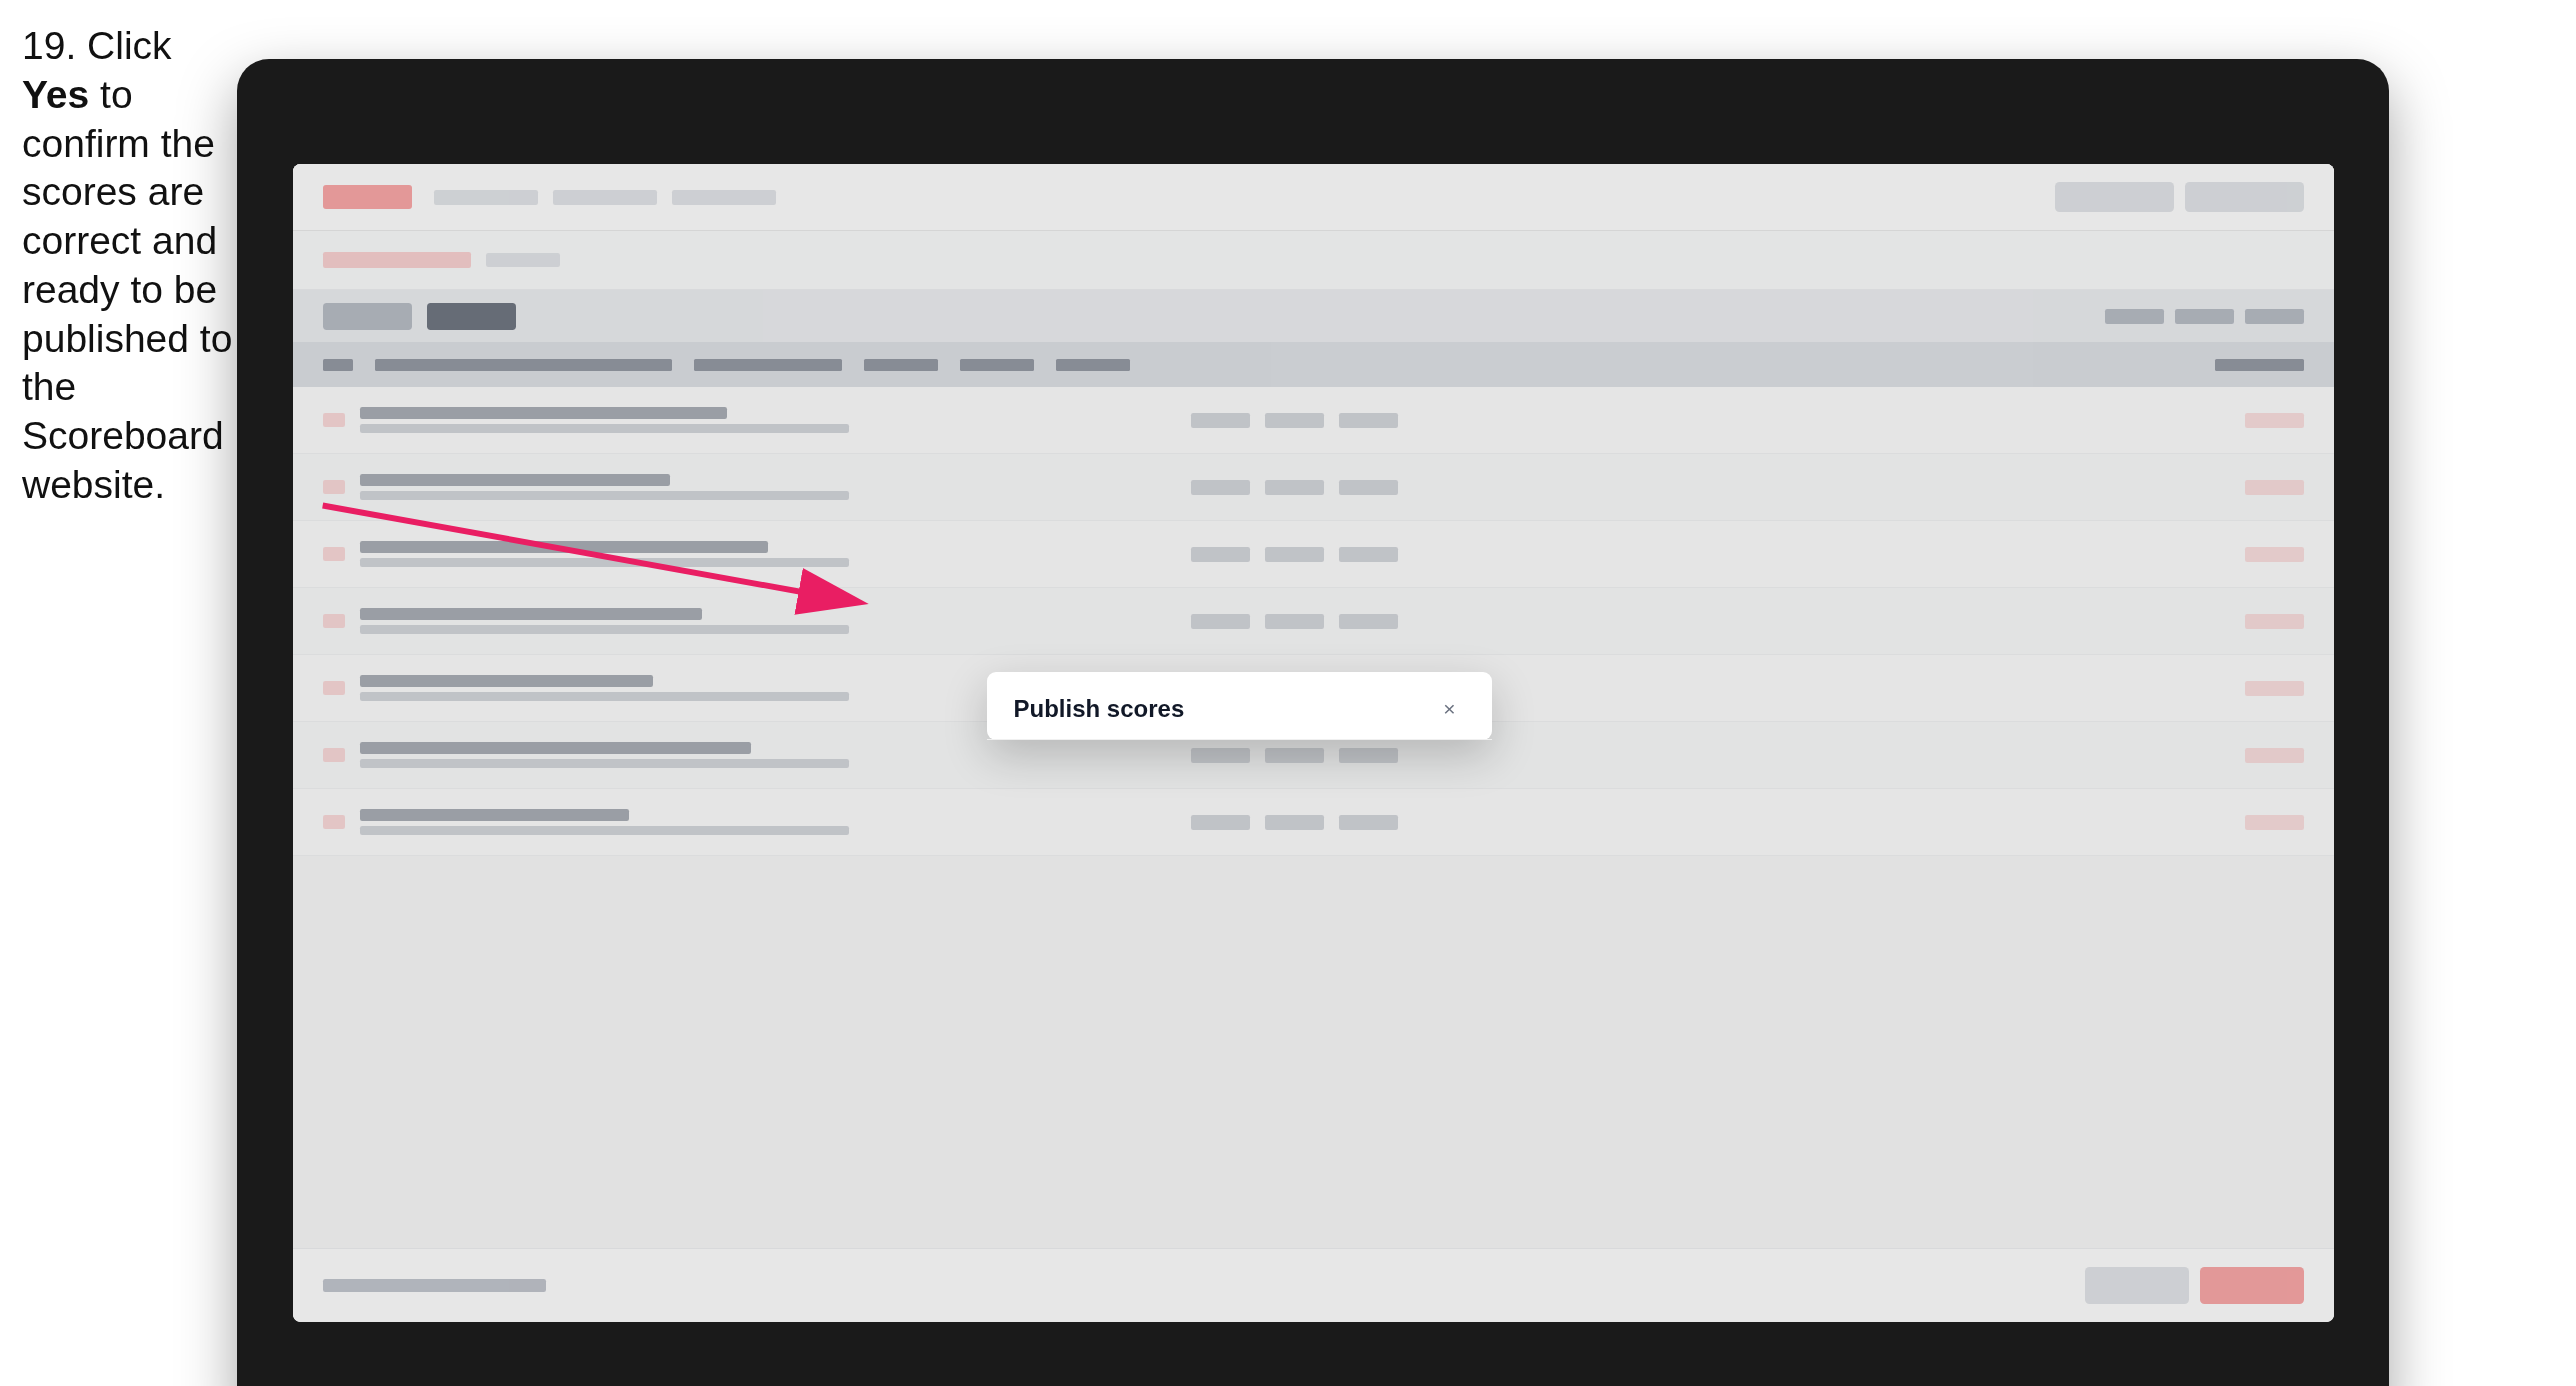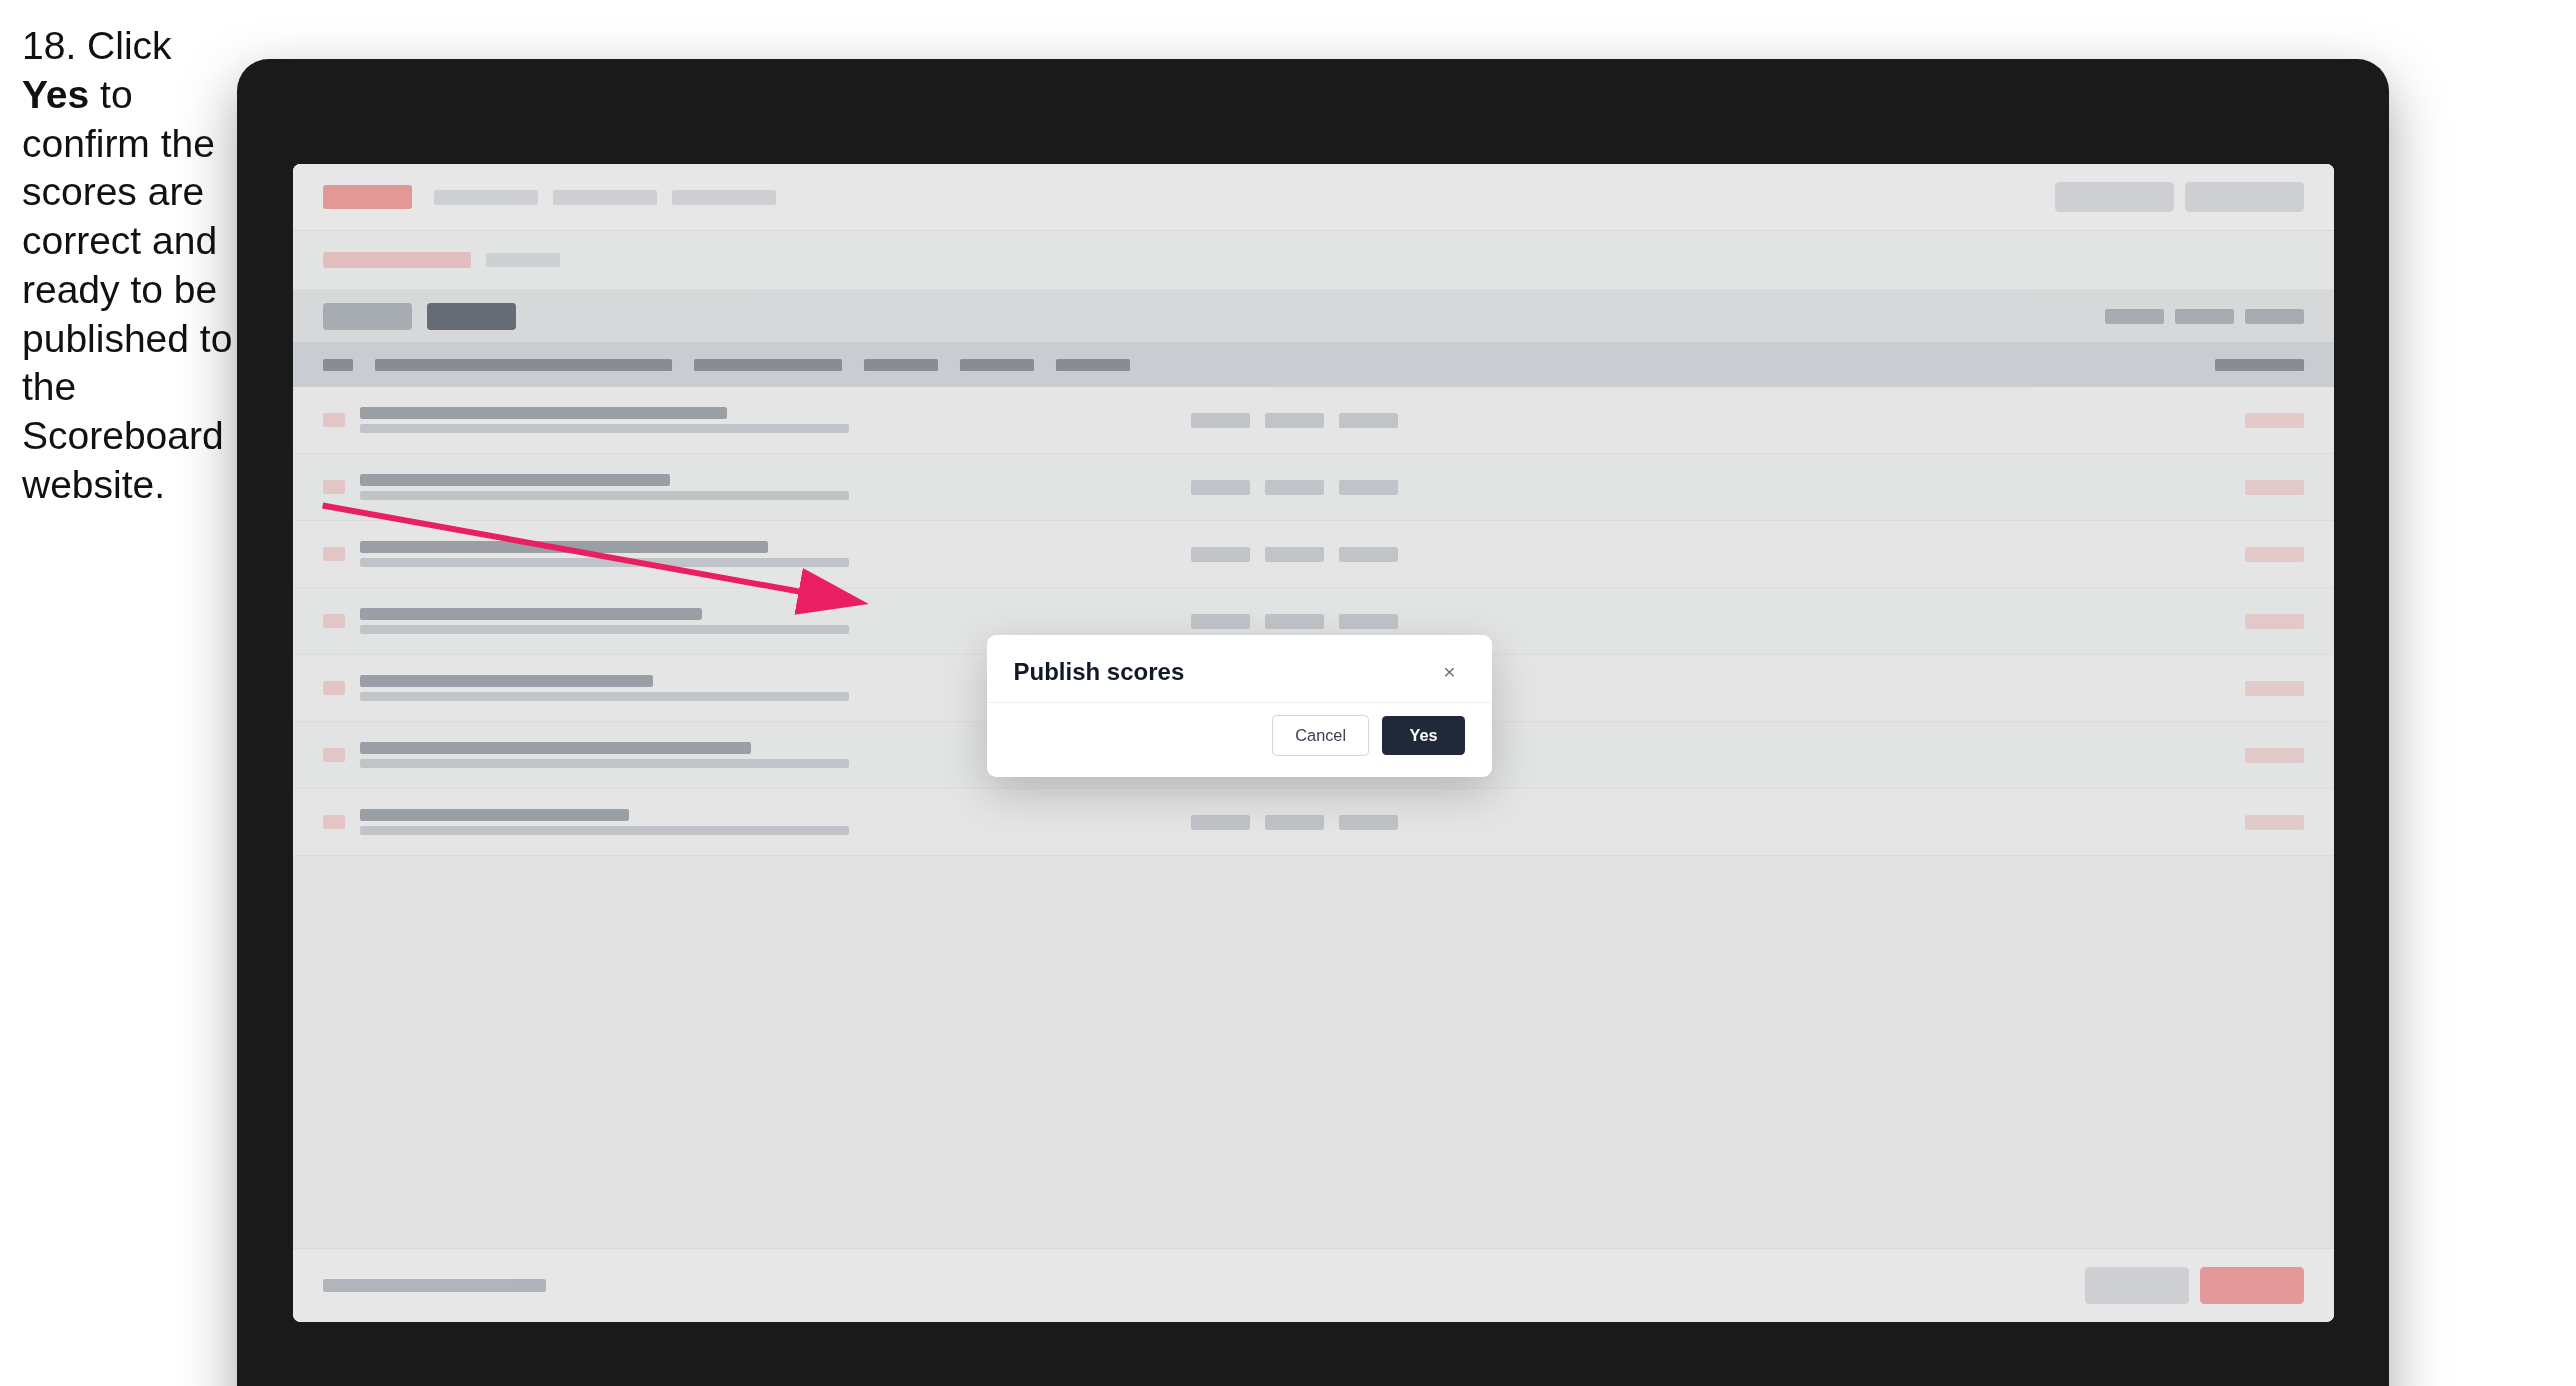--- a/index.html
+++ b/index.html
@@ -406,21 +406,21 @@
       top: 0;
       left: 0;
       width: 100%;
       height: 100%;
     }
   </style>
 </head>
 <body>
 
 <div class="instruction-text">
-  <span>18.</span>
+  <span>19.</span>
   Click <strong>Yes</strong> to confirm the scores are correct and ready to be published to the Scoreboard website.
 </div>
 
 <div class="tablet-outer">
   <div class="tablet-screen">
 
     <div class="app-bg">
 
       <div class="app-header">
         <div class="header-logo"></div>
@@ -560,24 +560,20 @@
 
     <div class="modal-overlay">
       <div class="modal-dialog">
 
         <div class="modal-header">
           <span class="modal-title">Publish scores</span>
           <button class="modal-close">×</button>
         </div>
 
 
-        <div class="modal-footer">
-          <button class="btn-cancel">Cancel</button>
-          <button class="btn-yes">Yes</button>
-        </div>
 
       </div>
     </div>
 
     <div class="arrow-container">
       <svg viewBox="0 0 2750 1560" preserveAspectRatio="none">
 
         <defs>
           <marker id="arrowhead" markerWidth="12" markerHeight="8" refX="10" refY="4" orient="auto">
             <polygon points="0 0, 12 4, 0 8" fill="#e91e63"></polygon>

